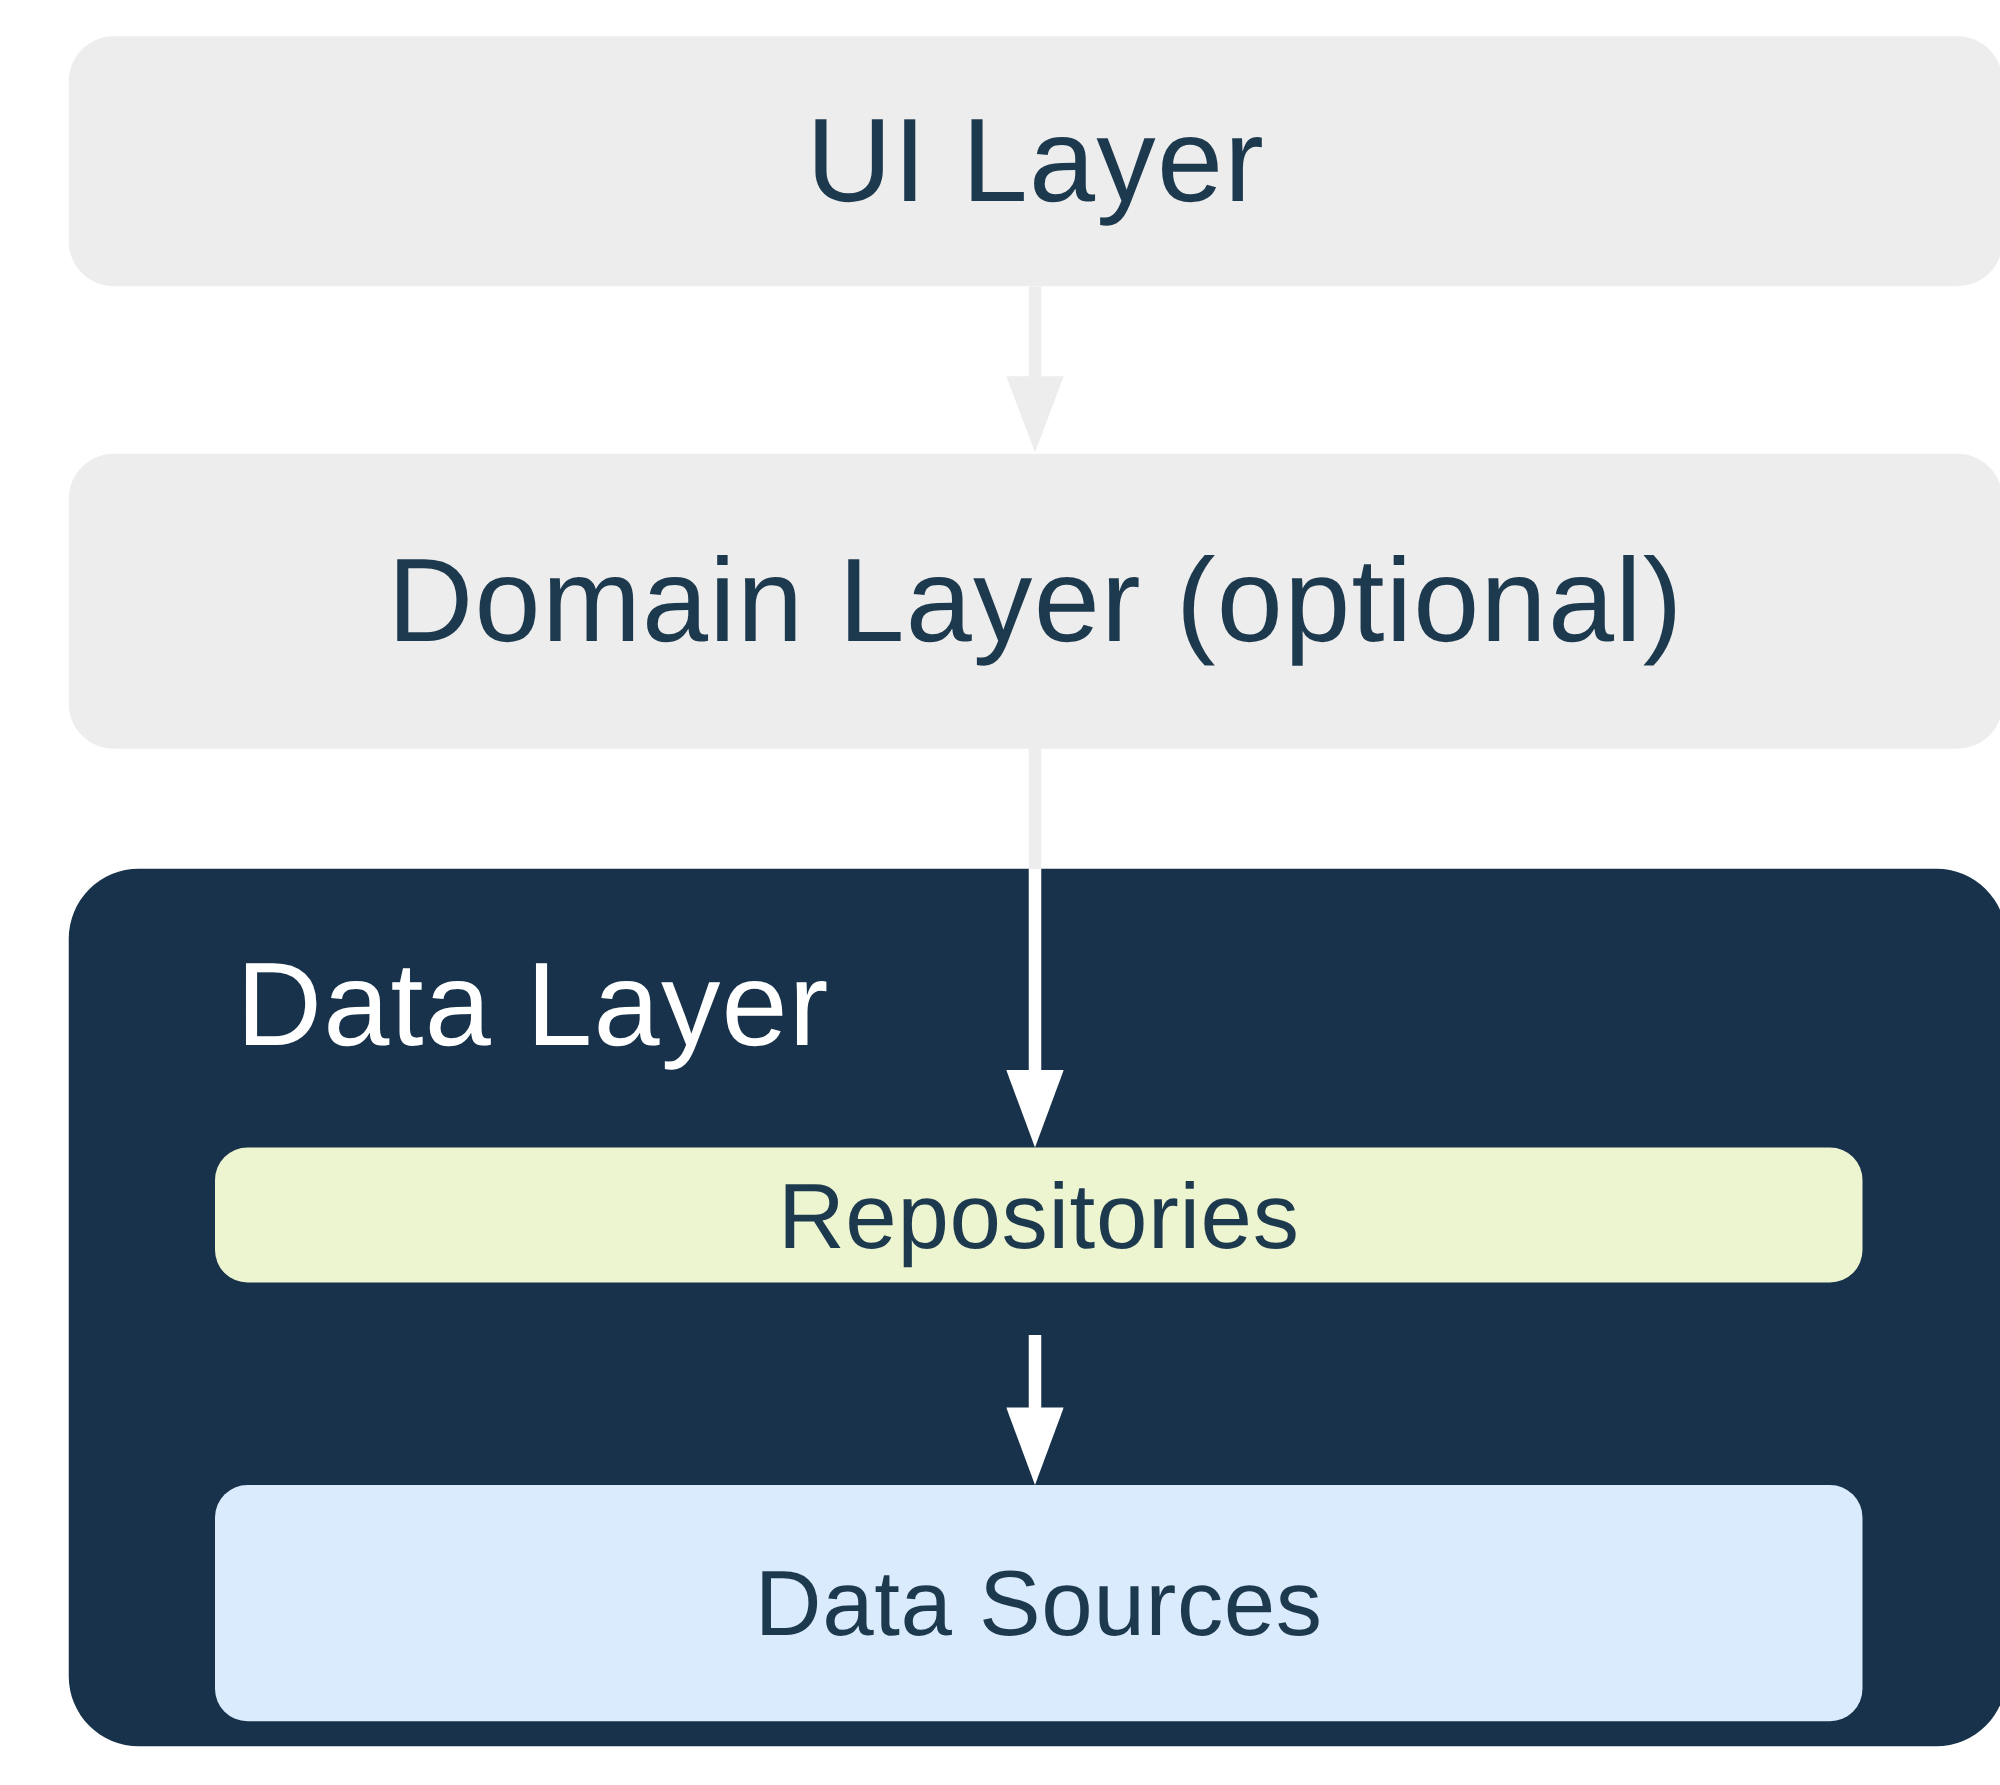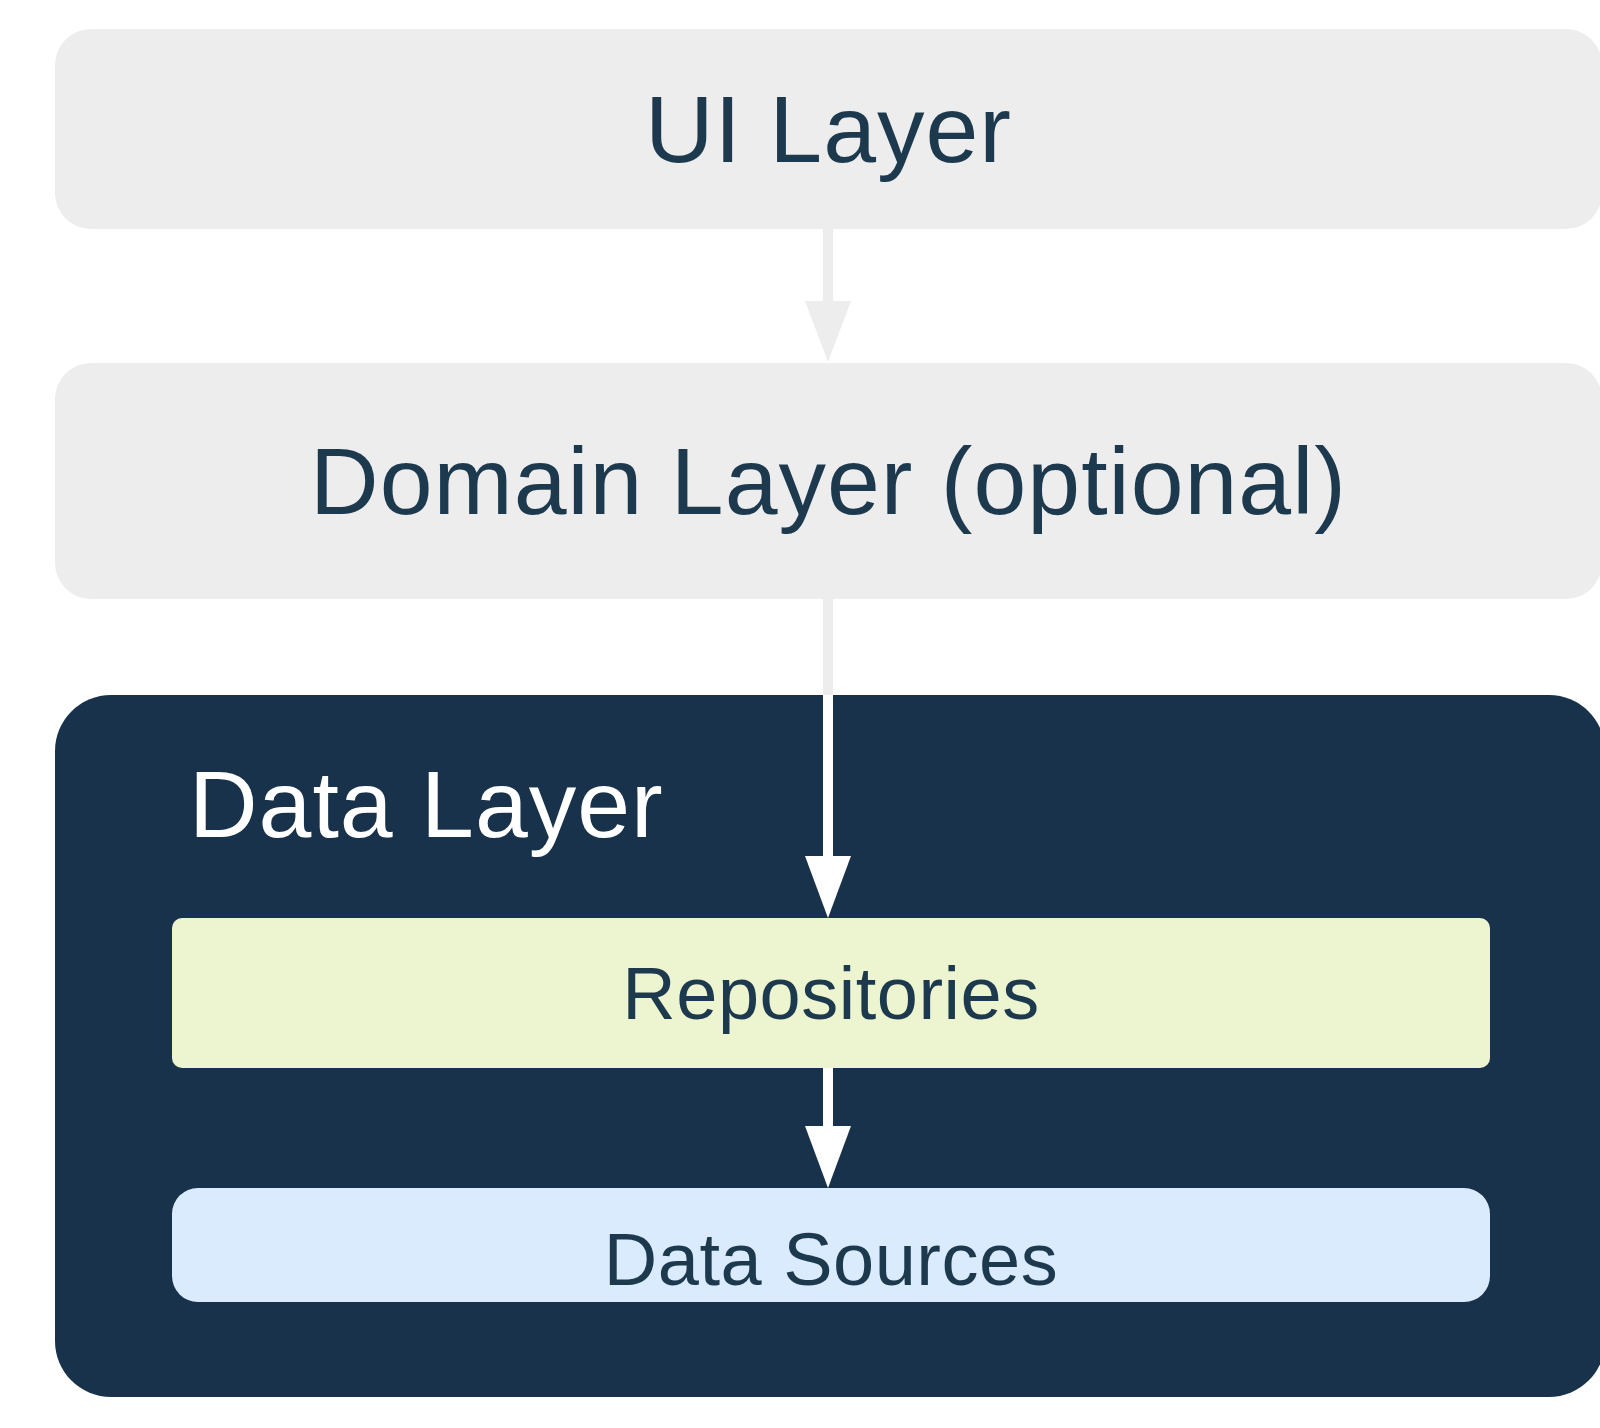--- a/index.html
+++ b/index.html
@@ -76,30 +76,28 @@
     align-items: center;
     justify-content: center;
     border-radius: 26px;
     color: var(--text-dark);
     font-size: 74px;
     letter-spacing: 0.5px;
   }
 
   #repositories-box {
     top: 223px;
-    height: 150px;
+    height: 108px;
     background: var(--repos-box);
-    border-radius: 10px;
   }
 
   #data-sources-box {
     top: 493px;
-    height: 114px;
+    height: 189px;
     background: var(--sources-box);
-    align-items: flex-end;
   }
 
   .arrow {
     position: absolute;
     left: 773px;
     display: block;
   }
   #arrow-1 { top: 229px; }
   #arrow-2 { top: 562px; z-index: 2; }
   #arrow-3 { top: 1068px; z-index: 2; }

